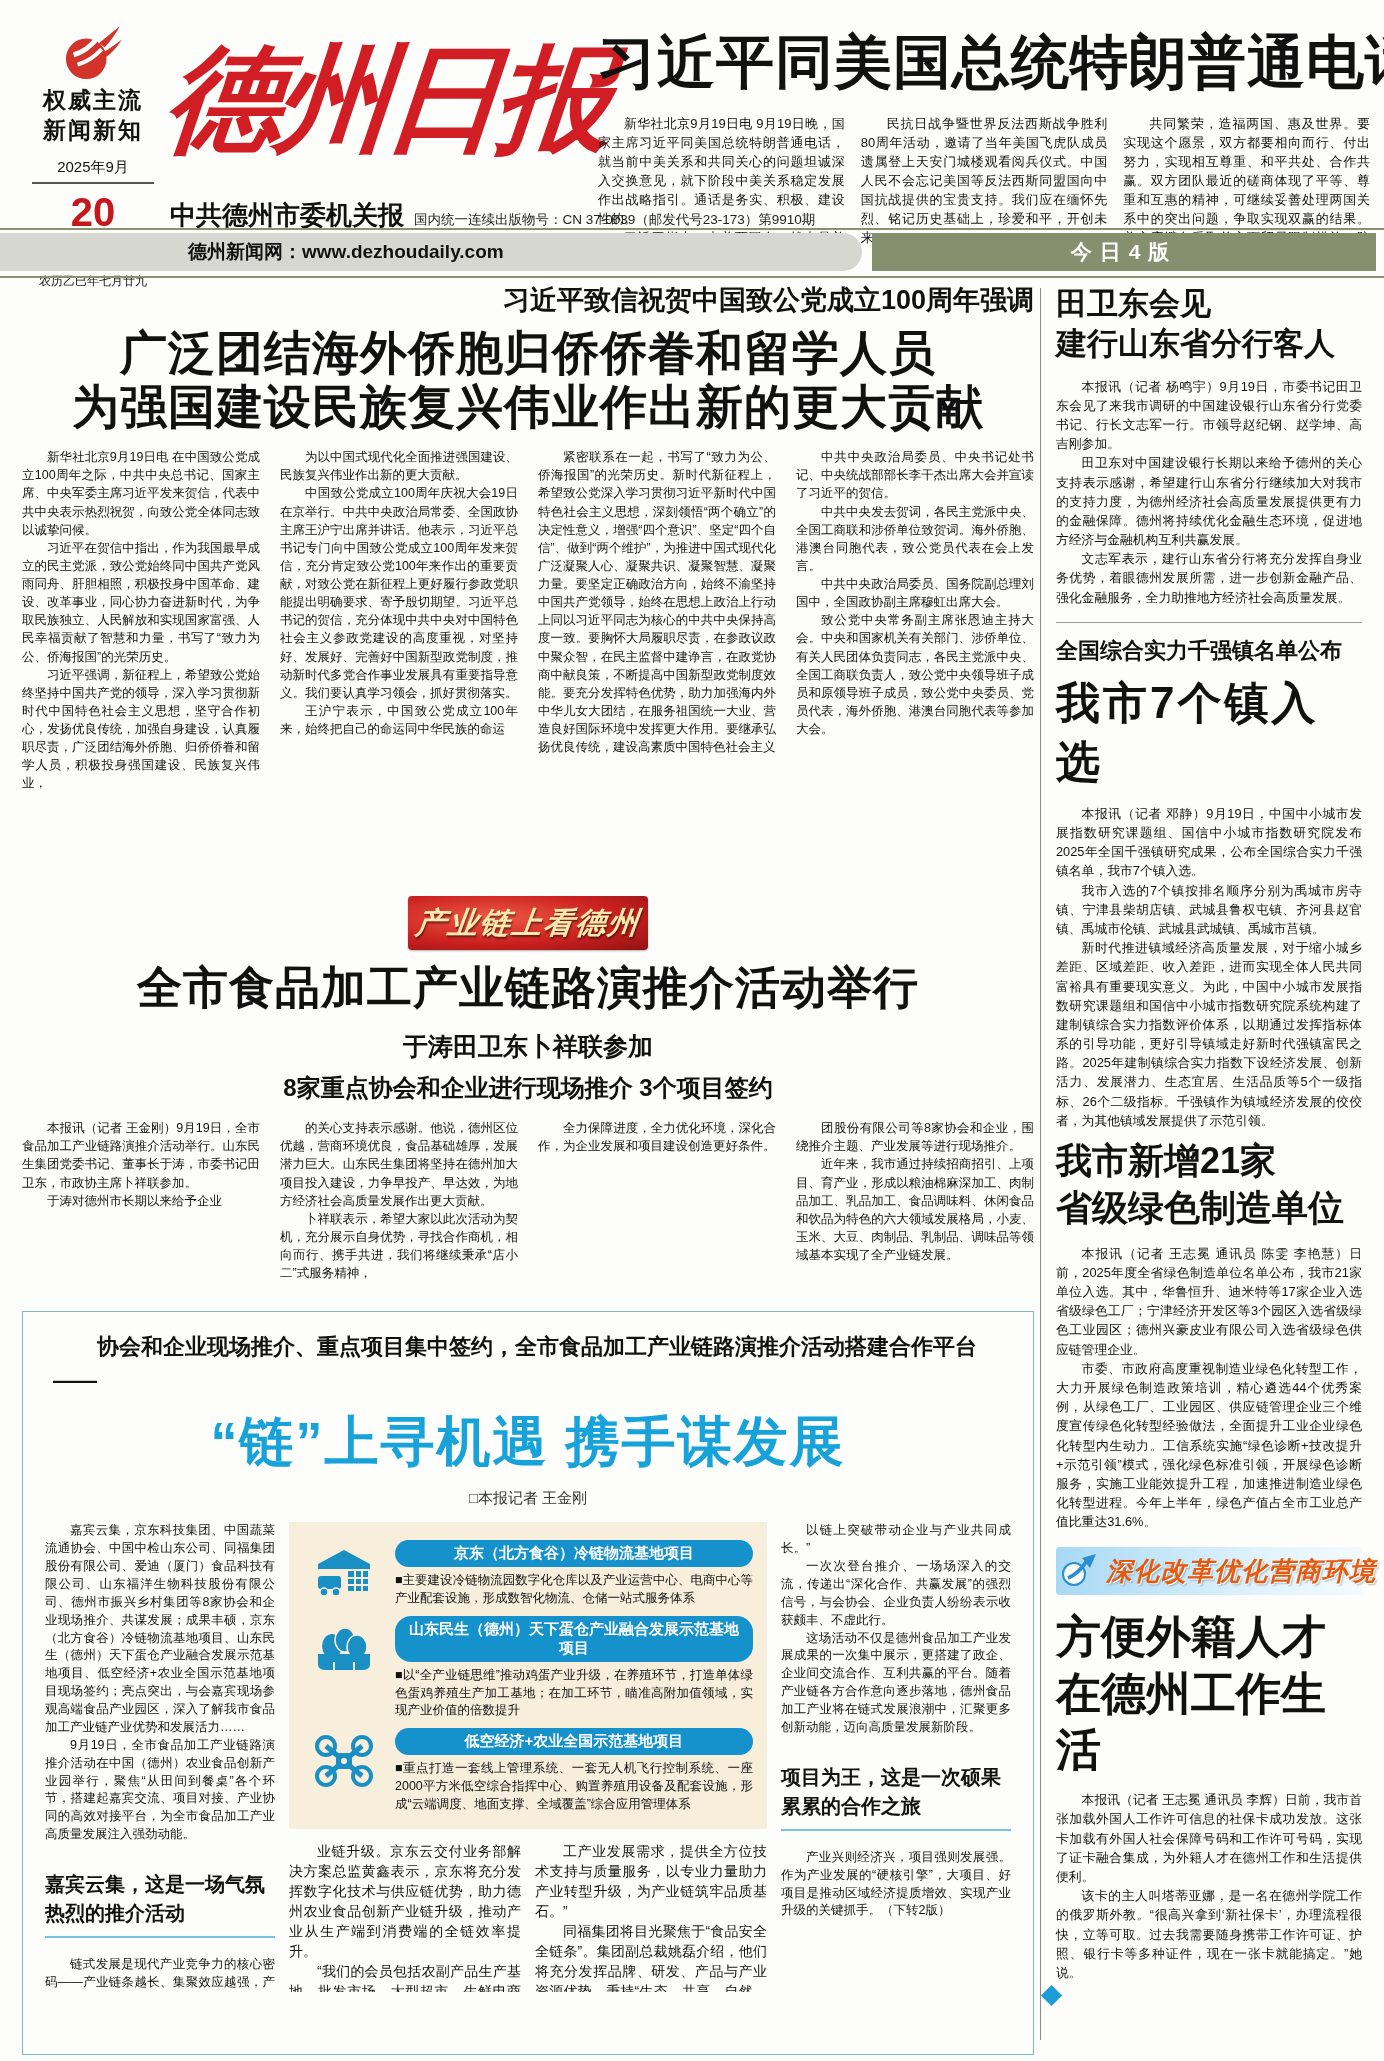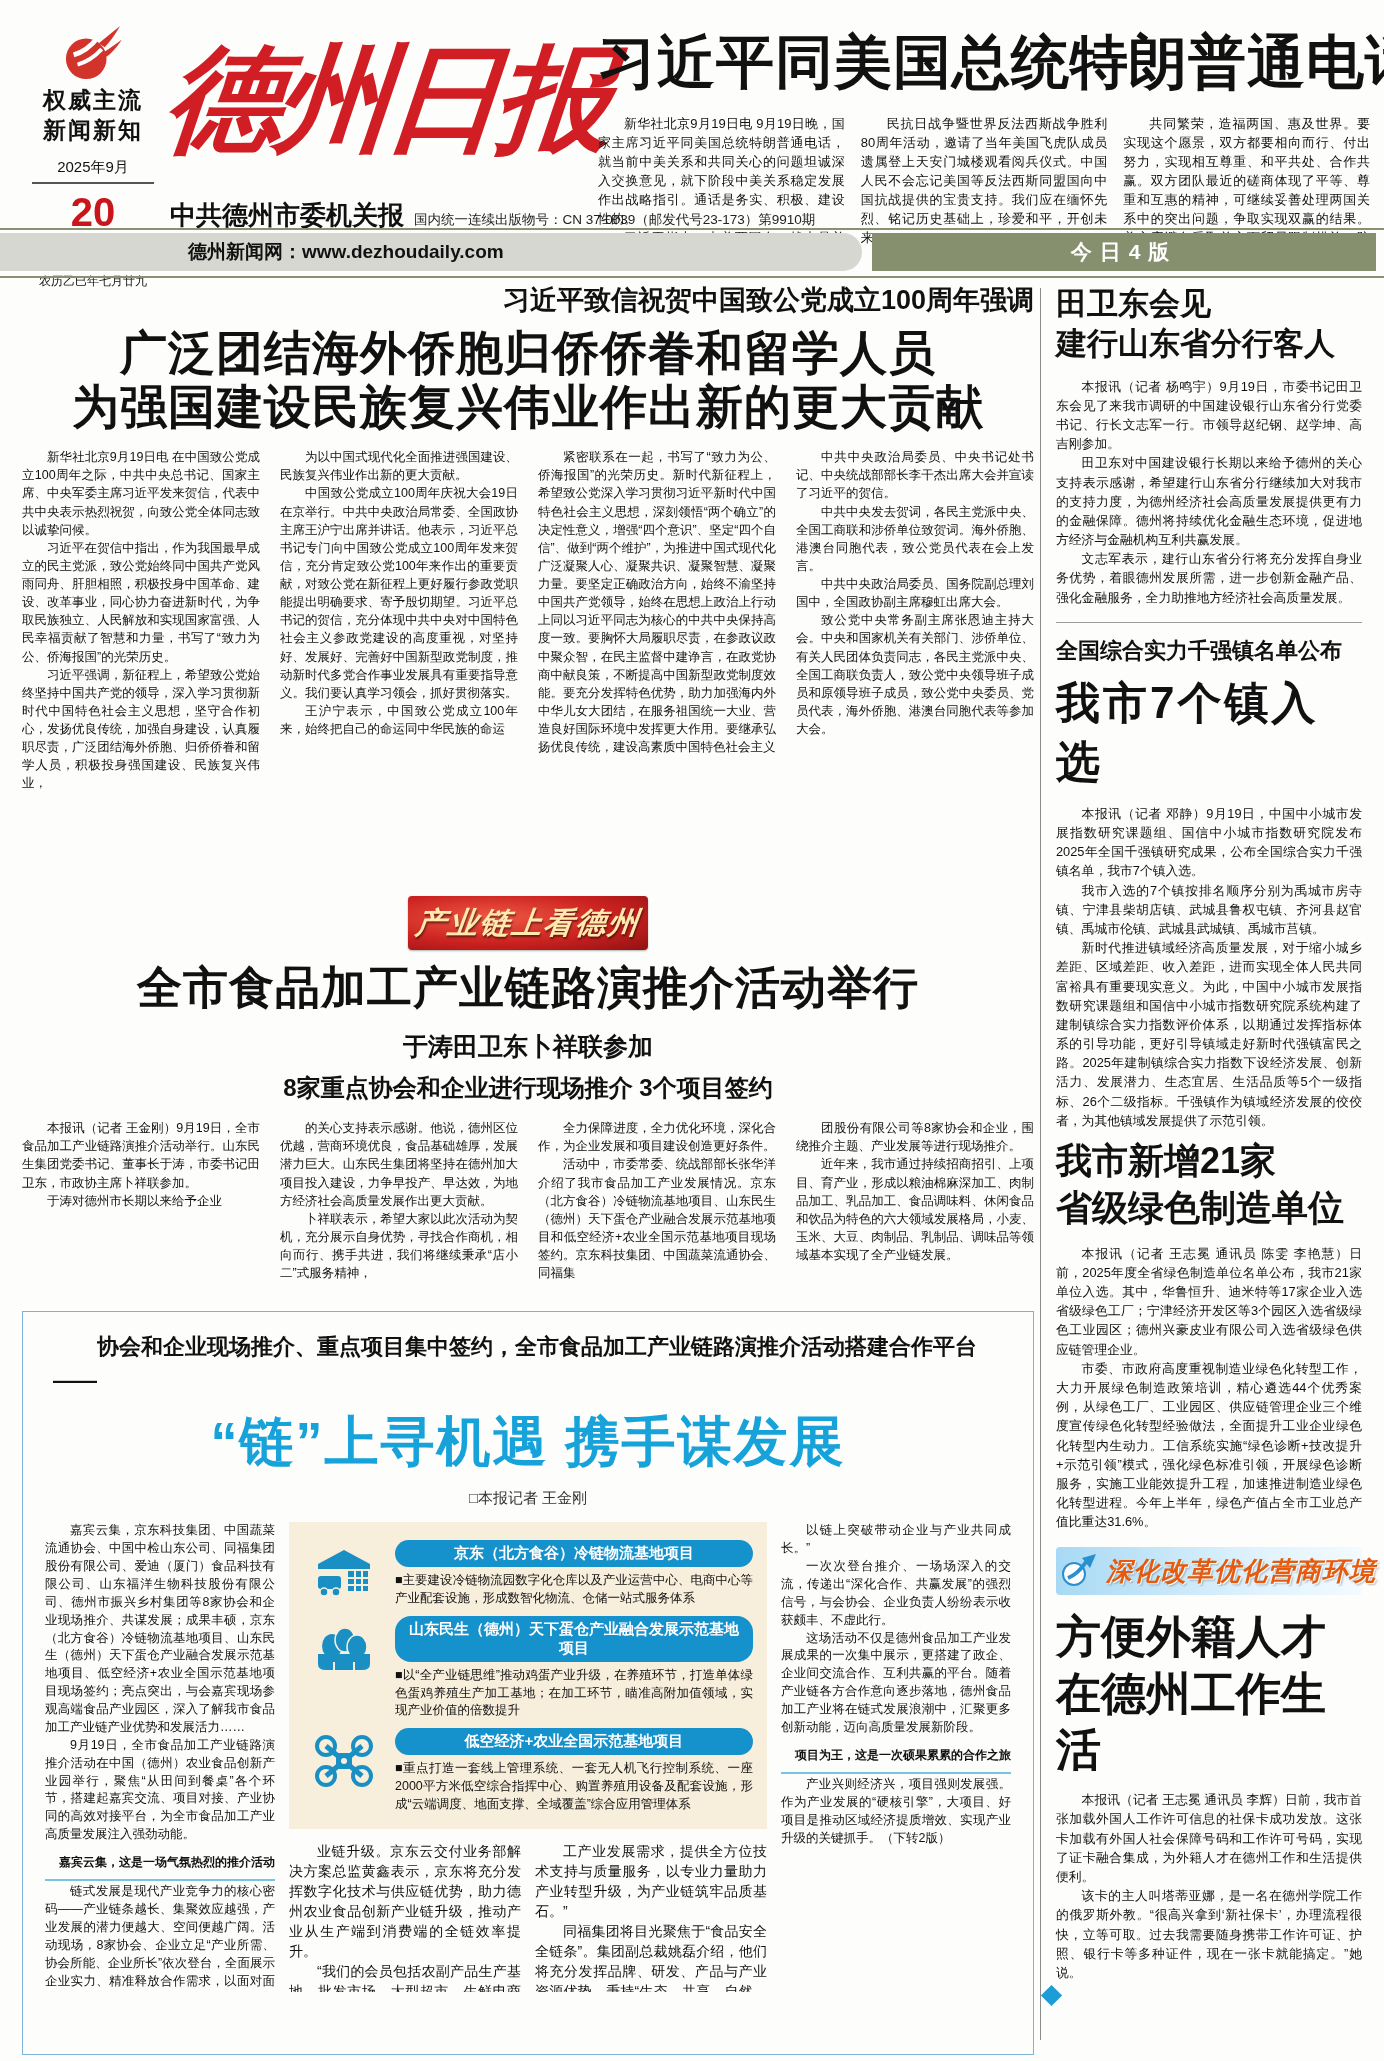--- a/index.html
+++ b/index.html
@@ -58,22 +58,22 @@
   .ind-sub2 { text-align:center; font-size:24px; font-weight:900; margin-top:9px; }
   .ind-body { height:176px; }
   
   .chain-box { margin-top:16px; border:1px solid #7db4d8; padding:16px 22px 14px; height:712px; overflow:hidden; }
   .chain-intro { font-size:22px; font-weight:700; line-height:1.55; text-indent:2em; margin:2px 8px; }
   .chain-headline { text-align:center; font-size:54px; font-weight:900; color:#17a3da; letter-spacing:2px; margin-top:8px; }
   .chain-byline { text-align:center; font-size:15px; color:#333; margin:10px 0 14px; }
   .chain-cols { display:flex; gap:14px; height:470px; overflow:hidden; }
   .cc-side { width:230px; flex:none; font-size:12.5px; line-height:1.43; }
   .cc-mid { flex:1; }
-  .cc-sub { font-weight:900; font-size:12px; text-align:right; line-height:1.45; padding:8px 0 8px;
-    border-bottom:2px solid #79c3e4; margin:2px 0; text-indent:0; }
+  .cc-sub { font-weight:900; font-size:20px; text-align:left; line-height:1.45; padding:8px 0 8px;
+    border-bottom:2px solid #79c3e4; margin:18px 0; text-indent:0; }
   .info-box { background:#f7eedc; padding:10px 14px 8px; }
   .info-item { display:flex; gap:10px; align-items:flex-start; margin:8px 0; }
   .info-icon { width:82px; flex:none; text-align:center; padding-top:4px; }
   .info-icon svg { width:64px; height:58px; }
   .info-content { flex:1; }
   .info-pill { background:#1591cb; color:#fff; font-weight:900; font-size:15px; text-align:center;
     border-radius:16px; padding:4px 8px; }
   .info-desc { font-size:12.5px; line-height:1.42; text-align:justify; margin-top:5px; }
   .cc-mid-cols { display:flex; gap:14px; margin-top:12px; height:208px; overflow:hidden; }
   .cc-mid-cols > div { flex:1; font-size:14px; line-height:1.43; }
@@ -193,21 +193,20 @@
       <div class="jtext">
           <p>本报讯（记者 王金刚）9月19日，全市食品加工产业链路演推介活动举行。山东民生集团党委书记、董事长于涛，市委书记田卫东，市政协主席卜祥联参加。</p>
           <p>于涛对德州市长期以来给予企业</p>
         </div>
       <div class="jtext">
           <p>的关心支持表示感谢。他说，德州区位优越，营商环境优良，食品基础雄厚，发展潜力巨大。山东民生集团将坚持在德州加大项目投入建设，力争早投产、早达效，为地方经济社会高质量发展作出更大贡献。</p>
           <p>卜祥联表示，希望大家以此次活动为契机，充分展示自身优势，寻找合作商机，相向而行、携手共进，我们将继续秉承“店小二”式服务精神，</p>
         </div>
       <div class="jtext">
           <p>全力保障进度，全力优化环境，深化合作，为企业发展和项目建设创造更好条件。</p>
-          <p>活动中，市委常委、统战部部长张华洋介绍了我市食品加工产业发展情况。京东（北方食谷）冷链物流基地项目、山东民生（德州）天下蛋仓产业融合发展示范基地项目和低空经济+农业全国示范基地项目现场签约。京东科技集团、中国蔬菜流通协会、同福集</p>
         </div>
       <div class="jtext">
           <p>团股份有限公司等8家协会和企业，围绕推介主题、产业发展等进行现场推介。</p>
           <p>近年来，我市通过持续招商招引、上项目、育产业，形成以粮油棉麻深加工、肉制品加工、乳品加工、食品调味料、休闲食品和饮品为特色的六大领域发展格局，小麦、玉米、大豆、肉制品、乳制品、调味品等领域基本实现了全产业链发展。</p>
         </div>
     </div>
 
     <div class="chain-box">
       <div class="chain-intro">协会和企业现场推介、重点项目集中签约，全市食品加工产业链路演推介活动搭建合作平台——</div>
       <div class="chain-headline">“链”上寻机遇  携手谋发展</div>

